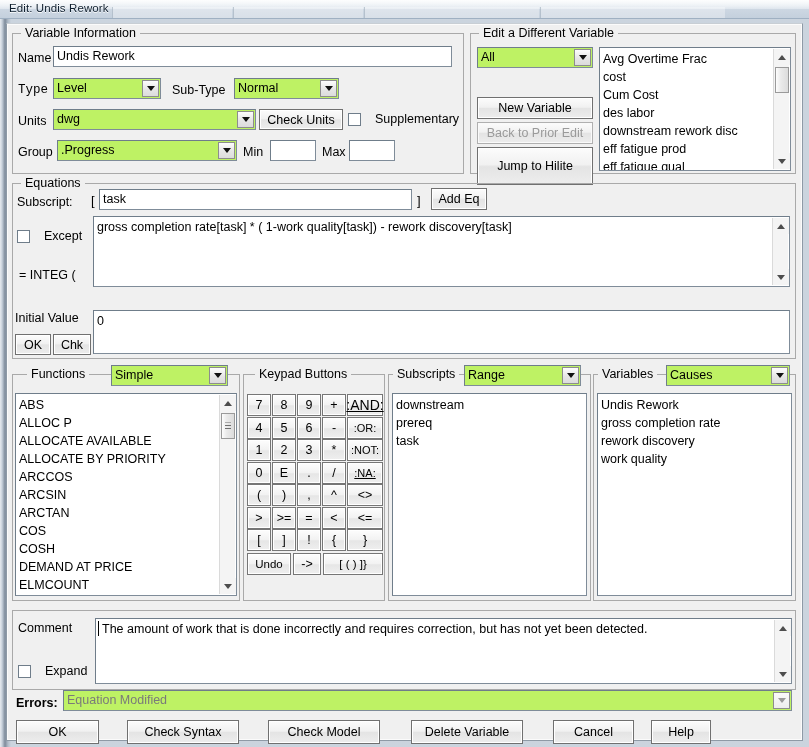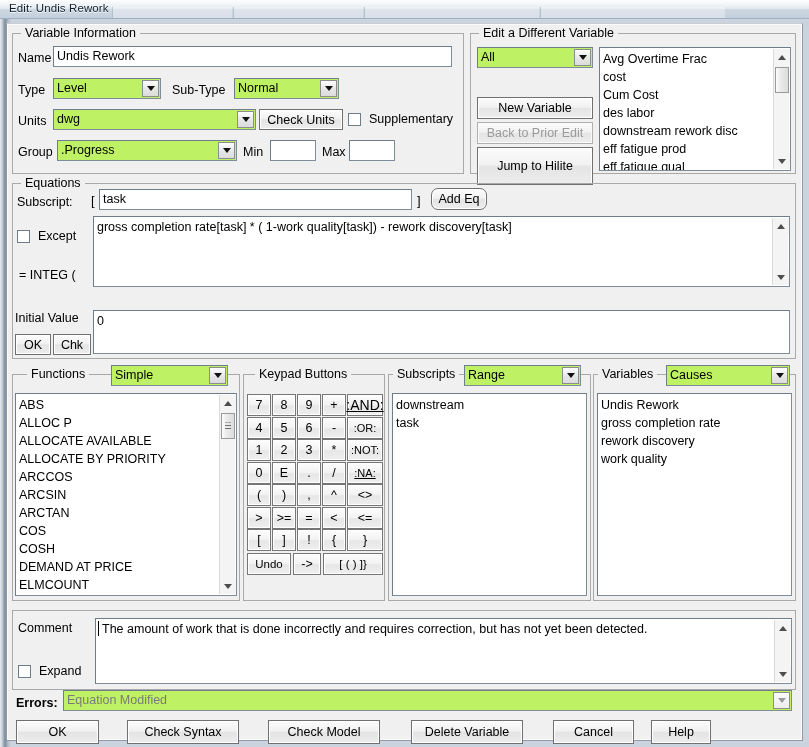--- a/index.html
+++ b/index.html
@@ -149,21 +149,21 @@
     background: linear-gradient(90deg,#fdfdfd,#eaeaea 40%,#dcdcdc);
     border: 1px solid #9a9a9a;
   }
   .vsb .thumb .grip{
     position:absolute; left:3px; right:3px; top:50%; transform:translateY(-50%);
     height:7px;
     background: repeating-linear-gradient(180deg,#6f6f6f 0 1px, transparent 1px 3px);
   }
 
   .chk {
-    position: absolute; display: flex; align-items: center; gap: 8px;
+    position: absolute; display: flex; align-items: center; gap: 14px;
     font-size: 12.5px; color: #000; white-space: nowrap;
   }
   .chk .box {
     width: 13px; height: 13px; background: #fff;
     border: 1px solid #6f7d8a; flex: 0 0 auto;
   }
 
   .textarea {
     position: absolute; background: #fff;
     border: 1px solid #7f8c99;
@@ -209,21 +209,21 @@
 
   <div class="client">
 
     <div class="grp" style="left:5px; top:9px; width:452px; height:141px;">
       <div class="legend">Variable Information</div>
     </div>
 
     <div class="lbl" style="left:11px; top:28px;">Name</div>
     <div class="field" style="left:46px; top:22px; width:399px; height:21px;">Undis Rework</div>
 
-    <div class="lbl" style="left:11px; top:60px;">Type</div>
+    <div class="lbl" style="left:11px; top:60px;font-family:Liberation Mono, monospace;">Type</div>
     <div class="combo" style="left:46px; top:54px; width:108px; height:21px;">
       <span>Level</span>
       <span class="arrowbox">
           <i class="caret"></i>
         </span>
     </div>
 
     <div class="lbl" style="left:165px; top:60px;">Sub-Type</div>
     <div class="combo" style="left:227px; top:54px; width:105px; height:21px;">
       <span>Normal</span>
@@ -293,21 +293,21 @@
     </div>
 
     <div class="grp" style="left:5px; top:159px; width:784px; height:176px;">
       <div class="legend">Equations</div>
     </div>
 
     <div class="lbl" style="left:10px; top:172px;">Subscript:</div>
     <div class="lbl" style="left:84px; top:170px; font-size:13px;">[</div>
     <div class="field" style="left:92px; top:165px; width:313px; height:21px;">task</div>
     <div class="lbl" style="left:410px; top:170px; font-size:13px;">]</div>
-    <div class="btn" style="left:424px; top:164px; width:56px; height:22px;border-radius:7px;">Add Eq</div>
+    <div class="btn" style="left:424px; top:164px; width:56px; height:22px;">Add Eq</div>
 
     <div class="chk" style="left:10px; top:205px;">
       <span class="box"></span>
       <span>Except</span>
     </div>
     <div class="lbl" style="left:12px; top:245px;">= INTEG  (</div>
 
     <div class="textarea" style="left:86px; top:192px; width:697px; height:71px;">
       <div class="txt">gross completion rate[task] *  ( 1-work quality[task])   -   rework discovery[task]</div>
       <div class="vsb">
@@ -413,20 +413,21 @@
     </div>
     <div class="combo" style="left:457px; top:341px; width:117px; height:21px;">
       <span>Range</span>
       <span class="arrowbox">
           <i class="caret"></i>
         </span>
     </div>
     <div class="listbox" style="left:385px; top:369px; width:195px; height:203px;">
       <div class="items" id="sublist">
           <div class="it">downstream</div>
+          <div class="it">prereq</div>
           <div class="it">task</div>
         </div>
     </div>
 
     <div class="grp" style="left:586px; top:350px; width:203px; height:227px;">
       <div class="legend" style="left:4px;">Variables</div>
     </div>
     <div class="combo" style="left:659px; top:341px; width:124px; height:21px;">
       <span>Causes</span>
       <span class="arrowbox">

